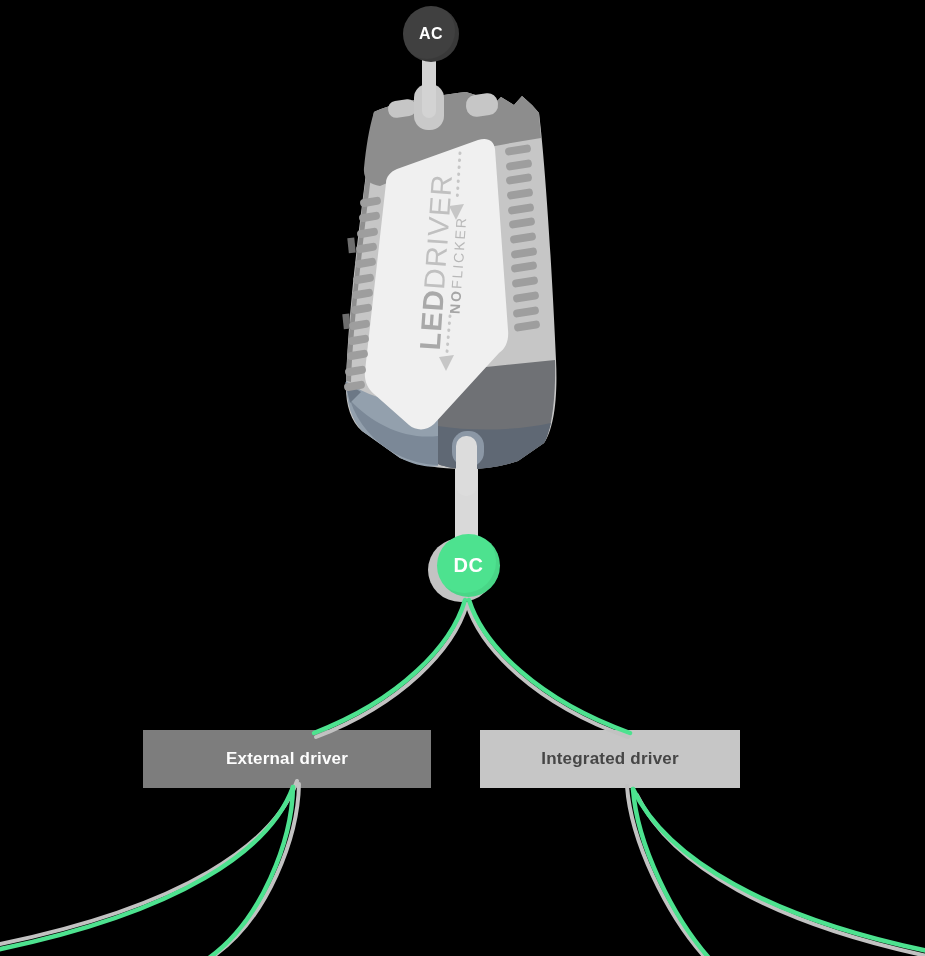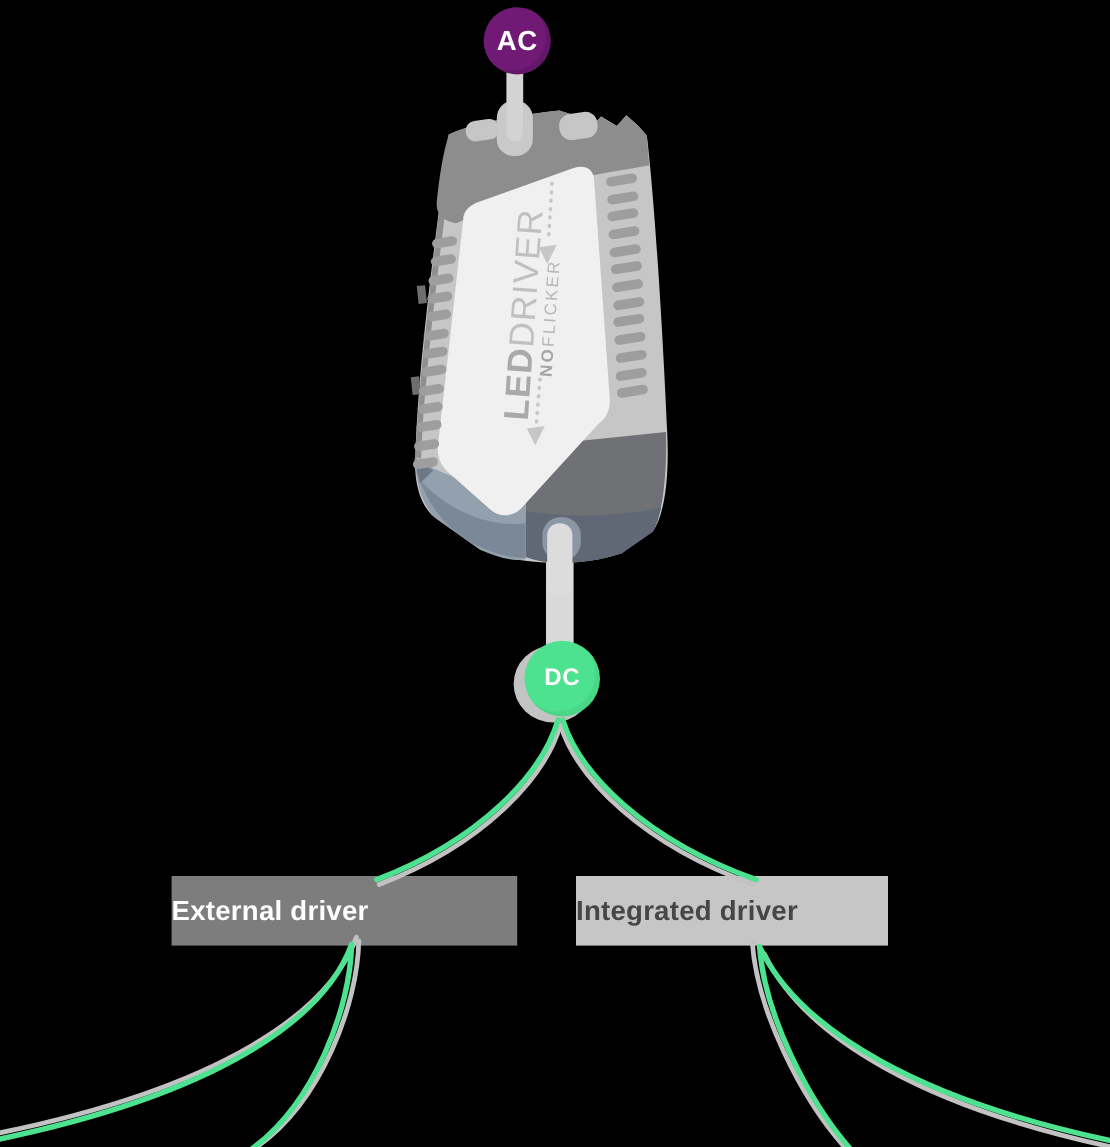--- a/index.html
+++ b/index.html
@@ -1,26 +1,26 @@
 <!DOCTYPE html>
 <html><head>
 <meta charset="utf-8">
 <style>
   html,body{margin:0;padding:0;background:#000;}
   .stage{position:relative;width:925px;height:956px;overflow:hidden;
          font-family:"Liberation Sans","DejaVu Sans",sans-serif;background:#000;}
   .layer{position:absolute;left:0;top:0;}
   .node{position:absolute;border-radius:50%;display:flex;align-items:center;justify-content:center;
         color:#fff;font-weight:bold;letter-spacing:.5px;}
-  .node-ac{left:403px;top:6px;width:56px;height:56px;background:#701a75;font-size:23px;
+  .node-ac{left:403px;top:6px;width:56px;height:56px;background:#404040;font-size:16px;
            box-shadow:inset -4px -3px 0 rgba(0,0,0,.10);}
   .node-dc{left:437px;top:534px;width:63px;height:63px;background:#4de28f;font-size:20px;
            box-shadow:inset -4px -4px 0 rgba(0,0,0,.05);}
-  .box{position:absolute;top:730px;height:58px;display:flex;align-items:center;justify-content:flex-start;
-       font-size:23px;font-weight:600;letter-spacing:.2px;}
+  .box{position:absolute;top:730px;height:58px;display:flex;align-items:center;justify-content:center;
+       font-size:17px;font-weight:600;letter-spacing:.2px;}
   .box-external{left:143px;width:288px;background:#7d7d7d;color:#fdfdfd;}
   .box-integrated{left:480px;width:260px;background:#c6c6c6;color:#464646;}
   .lines{pointer-events:none;}
 </style>
 </head>
 <body>
 
 <div class="stage">
 
   <svg class="layer" width="925" height="956" viewBox="0 0 925 956">

